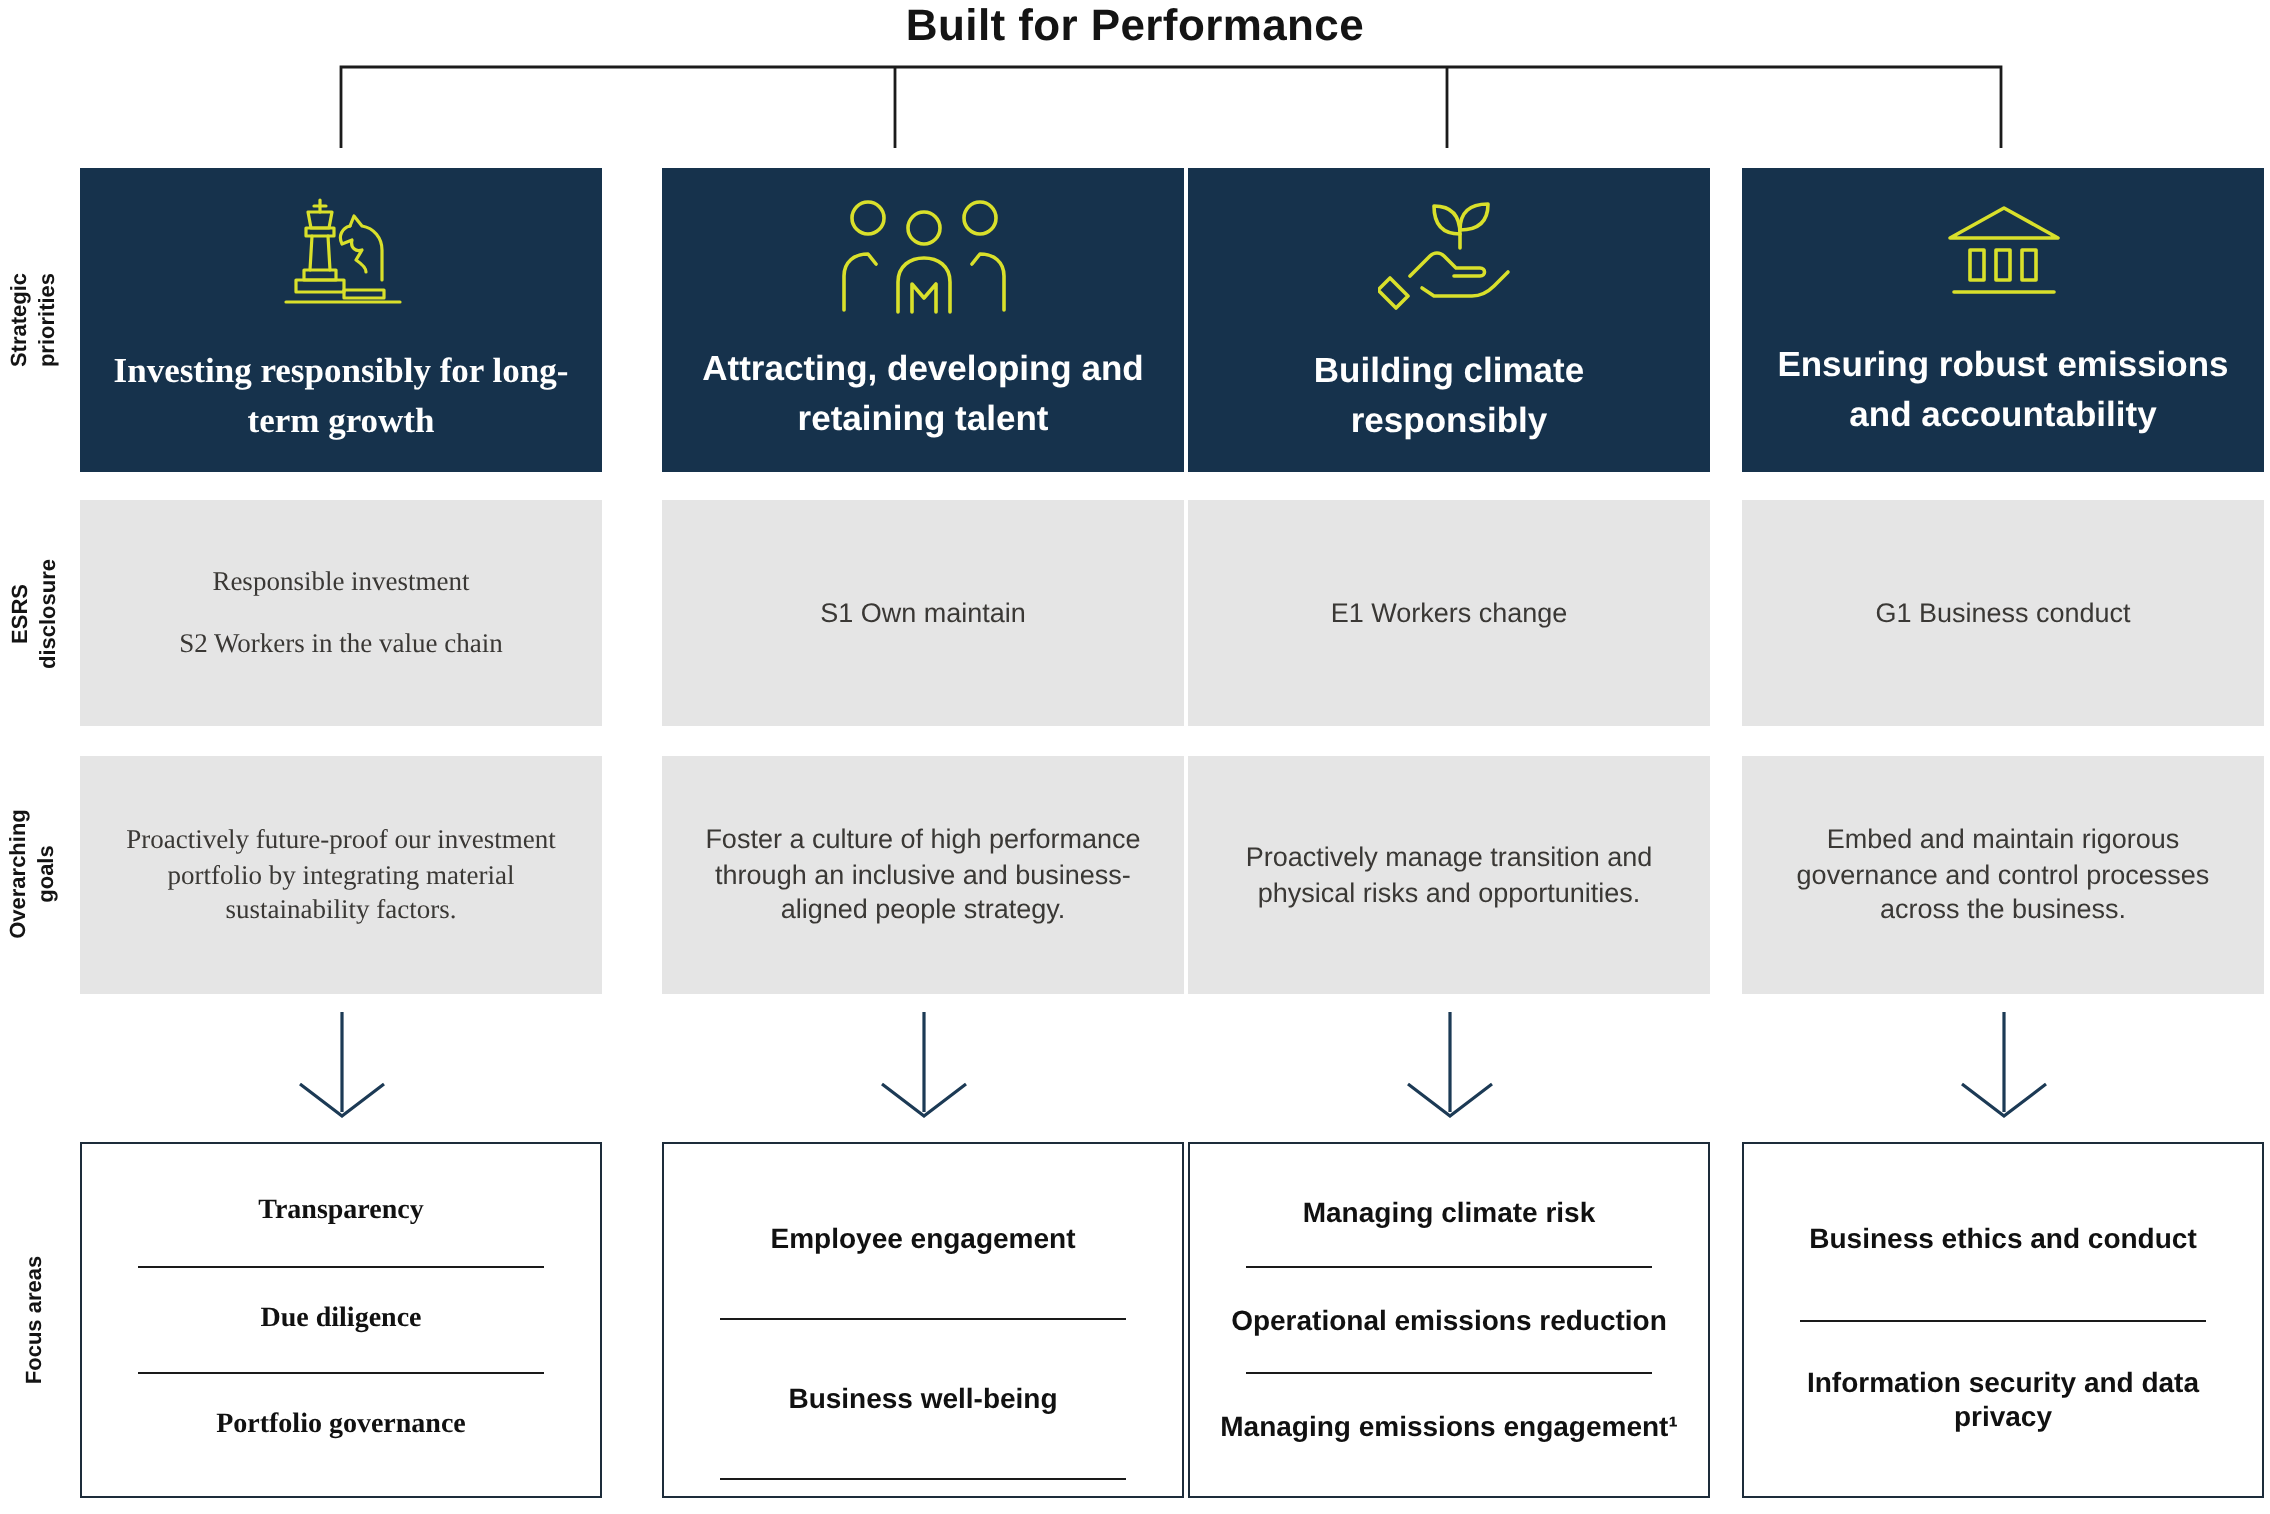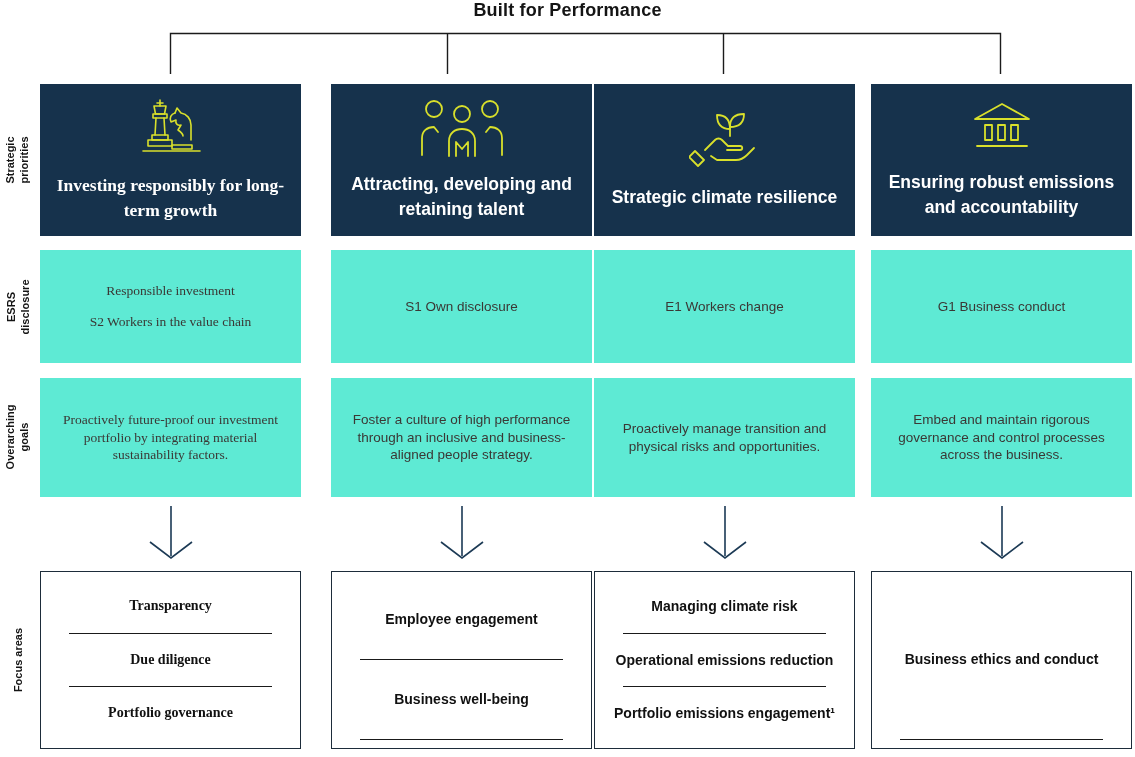--- a/index.html
+++ b/index.html
@@ -1,21 +1,21 @@
 <!DOCTYPE html>
 <html><head>
 <meta charset="utf-8">
 <style>
   html,body{margin:0;padding:0;background:#ffffff;}
   body{width:1135px;height:757px;position:relative;overflow:hidden;
        font-family:"Liberation Sans",sans-serif;color:#1a1a1a;}
   .canvas{position:absolute;inset:0;}
 
   .title{position:absolute;top:0;left:0;width:100%;margin:0;text-align:center;
-         font-size:18px;font-weight:bold;letter-spacing:.2px;color:#141414;}
+         font-size:22px;font-weight:bold;letter-spacing:.2px;color:#141414;}
 
   .bracket{position:absolute;top:0;left:0;}
 
   .vlabel{position:absolute;height:36px;display:flex;align-items:center;justify-content:center;
           transform:rotate(-90deg);font-size:11px;font-weight:bold;line-height:1.25;
           text-align:center;color:#141414;}
   .vlabel span{white-space:pre-line;}
   .vl-strategic{width:152px;left:-58px;top:142px;}
   .vl-esrs{width:113px;left:-38px;top:289px;}
   .vl-goals{width:119px;left:-42px;top:419px;}
@@ -24,21 +24,21 @@
   .col{position:absolute;top:0;width:261px;height:757px;}
   .col-1{left:40px;font-family:Liberation Serif, serif;} .col-2{left:331px;} .col-3{left:594px;} .col-4{left:871px;}
 
   .head{position:absolute;left:0;right:0;top:84px;height:152px;background:#16324c;
         display:flex;flex-direction:column;align-items:center;justify-content:center;
         gap:15px;padding:0 16px;box-sizing:border-box;text-align:center;}
   .head-title{color:#ffffff;font-size:17.5px;font-weight:bold;line-height:1.38;}
 
   .icon{flex:0 0 auto;}
 
-  .panel{position:absolute;left:0;right:0;background:#5eead4;
+  .panel{position:absolute;left:0;right:0;background:#e5e5e5;
          display:flex;flex-direction:column;align-items:center;justify-content:center;
          gap:13px;padding:8px 18px;box-sizing:border-box;text-align:center;
          font-size:13.5px;line-height:1.3;color:#3a3835;}
   .panel p{margin:0;}
   .esrs{top:250px;height:113px;}
   .goal{top:378px;height:119px;}
 
   .arrowzone{position:absolute;left:0;right:0;top:497px;height:74px;
              display:flex;align-items:flex-end;justify-content:center;padding-bottom:8px;
              box-sizing:border-box;}
@@ -126,21 +126,21 @@
           <circle cx="42" cy="15" r="8"></circle>
           <path d="M2 56V39c0-7 5-11 12-11l4 5"></path>
           <path d="M82 56V39c0-7-5-11-12-11l-4 5"></path>
           <path d="M29 57V42c0-8 6-12 13-12s13 4 13 12v15"></path>
           <path d="M36 57V43l6 7 6-7v14"></path>
         </g>
       </svg>
       <div class="head-title">Attracting, developing and retaining talent</div>
     </div>
     <div class="panel esrs">
-      <p>S1 Own disclosure</p>
+      <p>S1 Own maintain</p>
     </div>
     <div class="panel goal">
       <p>Foster a culture of high performance through an inclusive and business-aligned people strategy.</p>
     </div>
     <div class="arrowzone">
       <svg width="50" height="58" viewBox="0 0 50 58">
         <path d="M25 1v50M4 37l21 16 21-16" fill="none" stroke="#1c3a55" stroke-width="1.6"></path>
       </svg>
     </div>
     <div class="focus">
@@ -156,39 +156,39 @@
       <svg class="icon" width="72" height="60" viewBox="0 0 72 60">
         <g fill="none" stroke="#d9e02b" stroke-width="1.8" stroke-linejoin="round" stroke-linecap="round">
           <path d="M41 17c0-9 5-13 14-13 0 9-5 13-14 13z"></path>
           <path d="M41 19c-9 0-13-5-13-14 9 0 13 5 13 14z"></path>
           <path d="M41 19v7"></path>
           <path d="M16 40l10-10c2-2 5-2 7 0l6 6h12c3 0 3 4 0 4H38"></path>
           <path d="M22 46l6 4h19c5 0 8-2 11-5l7-7"></path>
           <path d="M6 41l9 9-6 6-9-9z"></path>
         </g>
       </svg>
-      <div class="head-title">Strategic climate resilience</div>
+      <div class="head-title">Building climate responsibly</div>
     </div>
     <div class="panel esrs">
       <p>E1 Workers change</p>
     </div>
     <div class="panel goal">
       <p>Proactively manage transition and physical risks and opportunities.</p>
     </div>
     <div class="arrowzone">
       <svg width="50" height="58" viewBox="0 0 50 58">
         <path d="M25 1v50M4 37l21 16 21-16" fill="none" stroke="#1c3a55" stroke-width="1.6"></path>
       </svg>
     </div>
     <div class="focus">
       <div class="fitem">Managing climate risk</div>
       <div class="fsep"></div>
       <div class="fitem">Operational emissions reduction</div>
       <div class="fsep"></div>
-      <div class="fitem">Portfolio emissions engagement¹</div>
+      <div class="fitem">Managing emissions engagement¹</div>
     </div>
   </section>
 
   <section class="col col-4">
     <div class="head">
       <svg class="icon" width="66" height="54" viewBox="0 0 66 54">
         <g fill="none" stroke="#d9e02b" stroke-width="1.8" stroke-linejoin="round" stroke-linecap="round">
           <path d="M6 18L33 3l27 15z"></path>
           <path d="M16 24h7v15h-7zM29 24h7v15h-7zM42 24h7v15h-7z"></path>
           <path d="M8 45h50"></path>
@@ -203,16 +203,17 @@
       <p>Embed and maintain rigorous governance and control processes across the business.</p>
     </div>
     <div class="arrowzone">
       <svg width="50" height="58" viewBox="0 0 50 58">
         <path d="M25 1v50M4 37l21 16 21-16" fill="none" stroke="#1c3a55" stroke-width="1.6"></path>
       </svg>
     </div>
     <div class="focus">
       <div class="fitem">Business ethics and conduct</div>
       <div class="fsep"></div>
+      <div class="fitem">Information security and data privacy</div>
     </div>
   </section>
 
 </div>
 
 </body></html>

